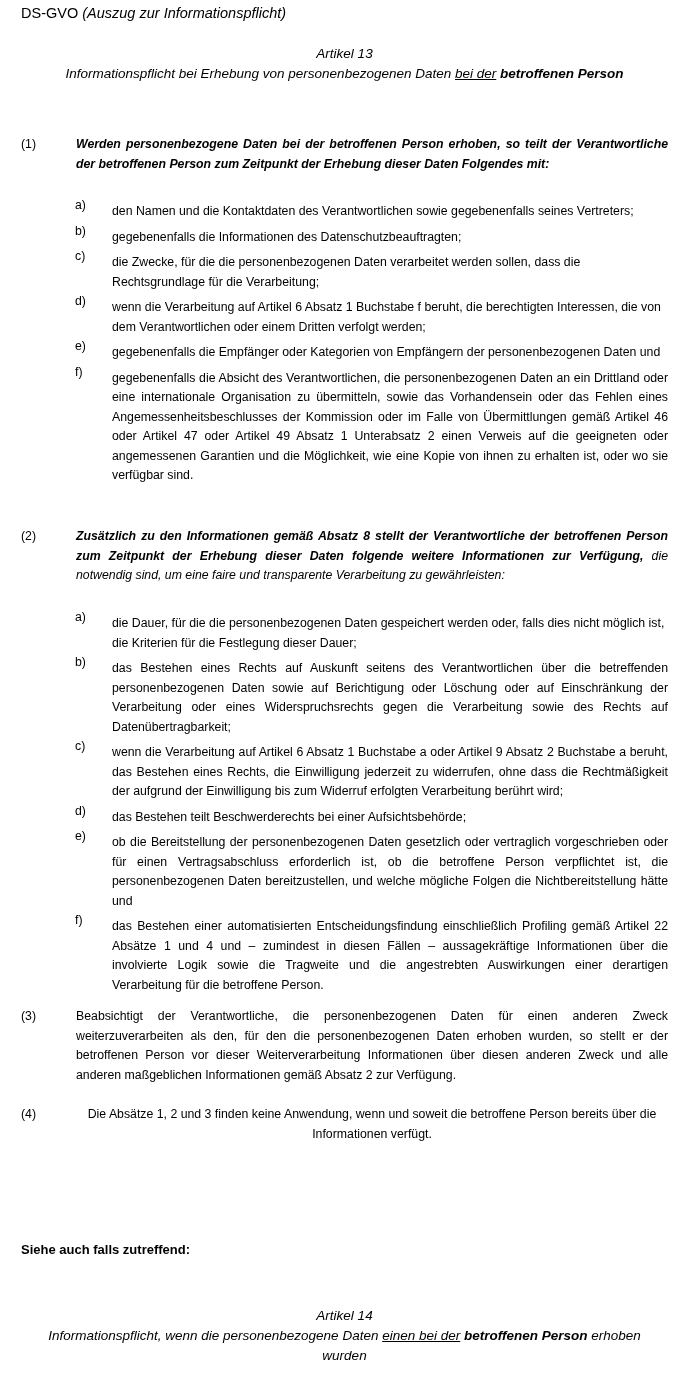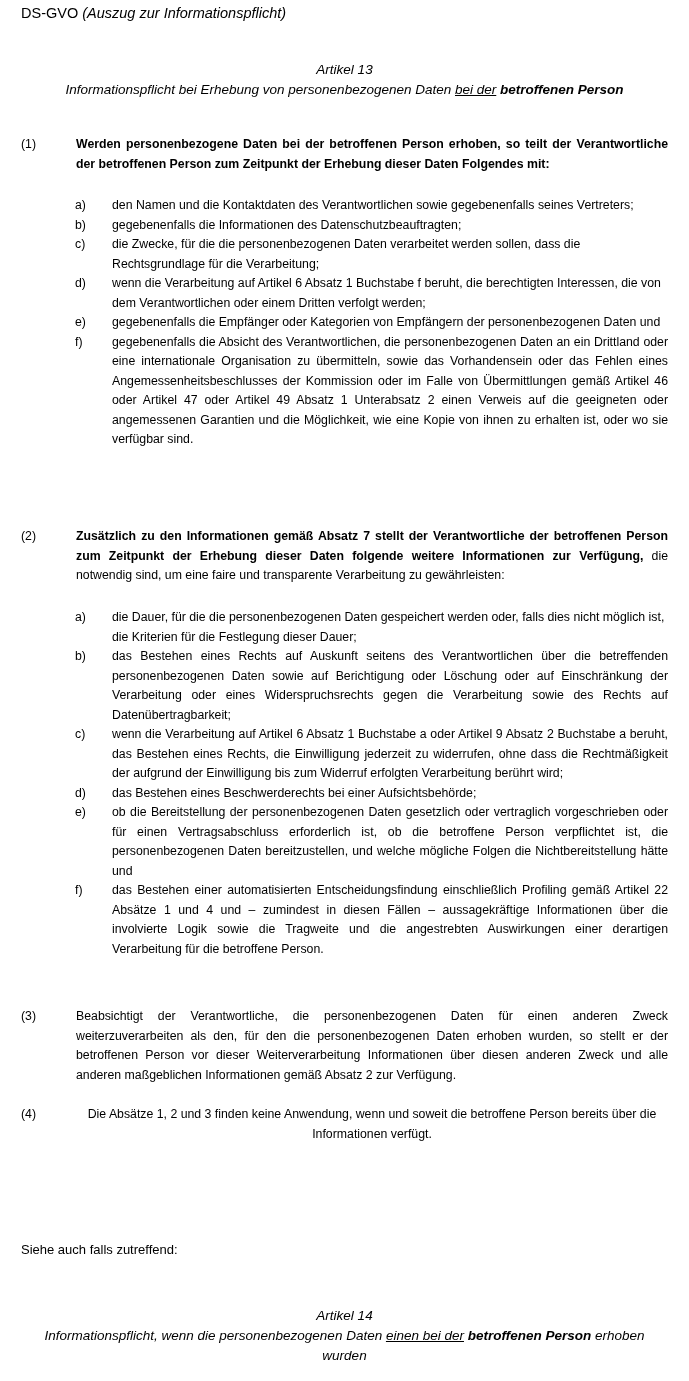--- a/index.html
+++ b/index.html
@@ -73,21 +73,21 @@
     width: 55px;
     flex: 0 0 55px;
     font-size: 12.3px;
     line-height: 19.5px;
   }
   .para > .body {
     flex: 1 1 auto;
     text-align: justify;
     text-justify: inter-word;
   }
-  .para.bold > .body { font-weight: bold; }
+  .para.bold > .body { font-weight: bold; font-style: italic; }
   .para > .body .reg { font-weight: normal; }
 
   
   .sublist {
     position: absolute;
     left: 75px;
     width: 593px;
     font-size: 12.3px;
     line-height: 19.5px;
   }
@@ -96,44 +96,46 @@
     align-items: flex-start;
   }
   .subitem > .smarker {
     width: 37px;
     flex: 0 0 37px;
   }
   .subitem > .sbody {
     flex: 1 1 auto;
     text-align: justify;
     text-justify: inter-word;
+    margin-top: 6px;
   }
   .subitem > .sbody.nojust { text-align: left; }
   .para > .body.nojust { text-align: center; }
 
   
   .plainline {
     position: absolute;
     left: 21px;
     font-size: 13px;
     line-height: 19px;
     white-space: nowrap;
+    font-weight: bold;
   }
 </style>
 </head>
 <body>
 
 <div class="page">
 
   <div class="doc-header">
     <span class="abbr">DS-GVO</span>
     <span class="sub">(Auszug zur Informationspflicht)</span>
   </div>
 
-  <div class="art-block" style="top:60px;">
+  <div class="art-block" style="top:44px;">
     <div class="art-no">Artikel 13</div>
     <div class="art-title"><span>Informationspflicht bei Erhebung von personenbezogenen Daten </span><u class="bb">bei der</u><b> betroffenen Person</b></div>
   </div>
 
   <div class="para bold" style="top:135px;">
     <div class="marker">(1)</div>
     <div class="body">Werden personenbezogene Daten bei der betroffenen Person erhoben, so teilt der Verantwortliche der betroffenen Person zum Zeitpunkt der Erhebung dieser Daten Folgendes mit:</div>
   </div>
 
   <div class="sublist" style="top:196px;">
@@ -158,39 +160,39 @@
       <div class="sbody">gegebenenfalls die Empfänger oder Kategorien von Empfängern der personenbezogenen Daten und</div>
     </div>
     <div class="subitem">
       <div class="smarker">f)</div>
       <div class="sbody">gegebenenfalls die Absicht des Verantwortlichen, die personenbezogenen Daten an ein Drittland oder eine internationale Organisation zu übermitteln, sowie das Vorhandensein oder das Fehlen eines Angemessenheitsbeschlusses der Kommission oder im Falle von Übermittlungen gemäß Artikel 46 oder Artikel 47 oder Artikel 49 Absatz 1 Unterabsatz 2 einen Verweis auf die geeigneten oder angemessenen Garantien und die Möglichkeit, wie eine Kopie von ihnen zu erhalten ist, oder wo sie verfügbar sind.</div>
     </div>
   </div>
 
   <div class="para bold" style="top:527px;">
     <div class="marker">(2)</div>
-    <div class="body"><span>Zusätzlich zu den Informationen gemäß Absatz 7 stellt der Verantwortliche der betroffenen Person zum Zeitpunkt der Erhebung dieser Daten folgende weitere Informationen zur Verfügung,</span><span class="reg"> die notwendig sind, um eine faire und transparente Verarbeitung zu gewährleisten:</span></div>
+    <div class="body"><span>Zusätzlich zu den Informationen gemäß Absatz 8 stellt der Verantwortliche der betroffenen Person zum Zeitpunkt der Erhebung dieser Daten folgende weitere Informationen zur Verfügung,</span><span class="reg"> die notwendig sind, um eine faire und transparente Verarbeitung zu gewährleisten:</span></div>
   </div>
 
   <div class="sublist" style="top:608px;">
     <div class="subitem">
       <div class="smarker">a)</div>
       <div class="sbody nojust">die Dauer, für die die personenbezogenen Daten gespeichert werden oder, falls dies nicht möglich ist, die Kriterien für die Festlegung dieser Dauer;</div>
     </div>
     <div class="subitem">
       <div class="smarker">b)</div>
       <div class="sbody">das Bestehen eines Rechts auf Auskunft seitens des Verantwortlichen über die betreffenden personenbezogenen Daten sowie auf Berichtigung oder Löschung oder auf Einschränkung der Verarbeitung oder eines Widerspruchsrechts gegen die Verarbeitung sowie des Rechts auf Datenübertragbarkeit;</div>
     </div>
     <div class="subitem">
       <div class="smarker">c)</div>
       <div class="sbody">wenn die Verarbeitung auf Artikel 6 Absatz 1 Buchstabe a oder Artikel 9 Absatz 2 Buchstabe a beruht, das Bestehen eines Rechts, die Einwilligung jederzeit zu widerrufen, ohne dass die Rechtmäßigkeit der aufgrund der Einwilligung bis zum Widerruf erfolgten Verarbeitung berührt wird;</div>
     </div>
     <div class="subitem">
       <div class="smarker">d)</div>
-      <div class="sbody nojust">das Bestehen eines Beschwerderechts bei einer Aufsichtsbehörde;</div>
+      <div class="sbody nojust">das Bestehen teilt Beschwerderechts bei einer Aufsichtsbehörde;</div>
     </div>
     <div class="subitem">
       <div class="smarker">e)</div>
       <div class="sbody">ob die Bereitstellung der personenbezogenen Daten gesetzlich oder vertraglich vorgeschrieben oder für einen Vertragsabschluss erforderlich ist, ob die betroffene Person verpflichtet ist, die personenbezogenen Daten bereitzustellen, und welche mögliche Folgen die Nichtbereitstellung hätte und</div>
     </div>
     <div class="subitem">
       <div class="smarker">f)</div>
       <div class="sbody">das Bestehen einer automatisierten Entscheidungsfindung einschließlich Profiling gemäß Artikel 22 Absätze 1 und 4 und – zumindest in diesen Fällen – aussagekräftige Informationen über die involvierte Logik sowie die Tragweite und die angestrebten Auswirkungen einer derartigen Verarbeitung für die betroffene Person.</div>
     </div>
   </div>
@@ -202,16 +204,16 @@
 
   <div class="para" style="top:1105px;">
     <div class="marker">(4)</div>
     <div class="body nojust">Die Absätze 1, 2 und 3 finden keine Anwendung, wenn und soweit die betroffene Person bereits über die Informationen verfügt.</div>
   </div>
 
   <div class="plainline" style="top:1240px;">Siehe auch falls zutreffend:</div>
 
   <div class="art-block" style="top:1306px;">
     <div class="art-no">Artikel 14</div>
-    <div class="art-title"><span>Informationspflicht, wenn die personenbezogenen Daten </span><u class="bb">einen bei der</u><b> betroffenen Person</b><span> erhoben wurden</span></div>
+    <div class="art-title"><span>Informationspflicht, wenn die personenbezogene Daten </span><u class="bb">einen bei der</u><b> betroffenen Person</b><span> erhoben wurden</span></div>
   </div>
 
 </div>
 
 </body></html>

